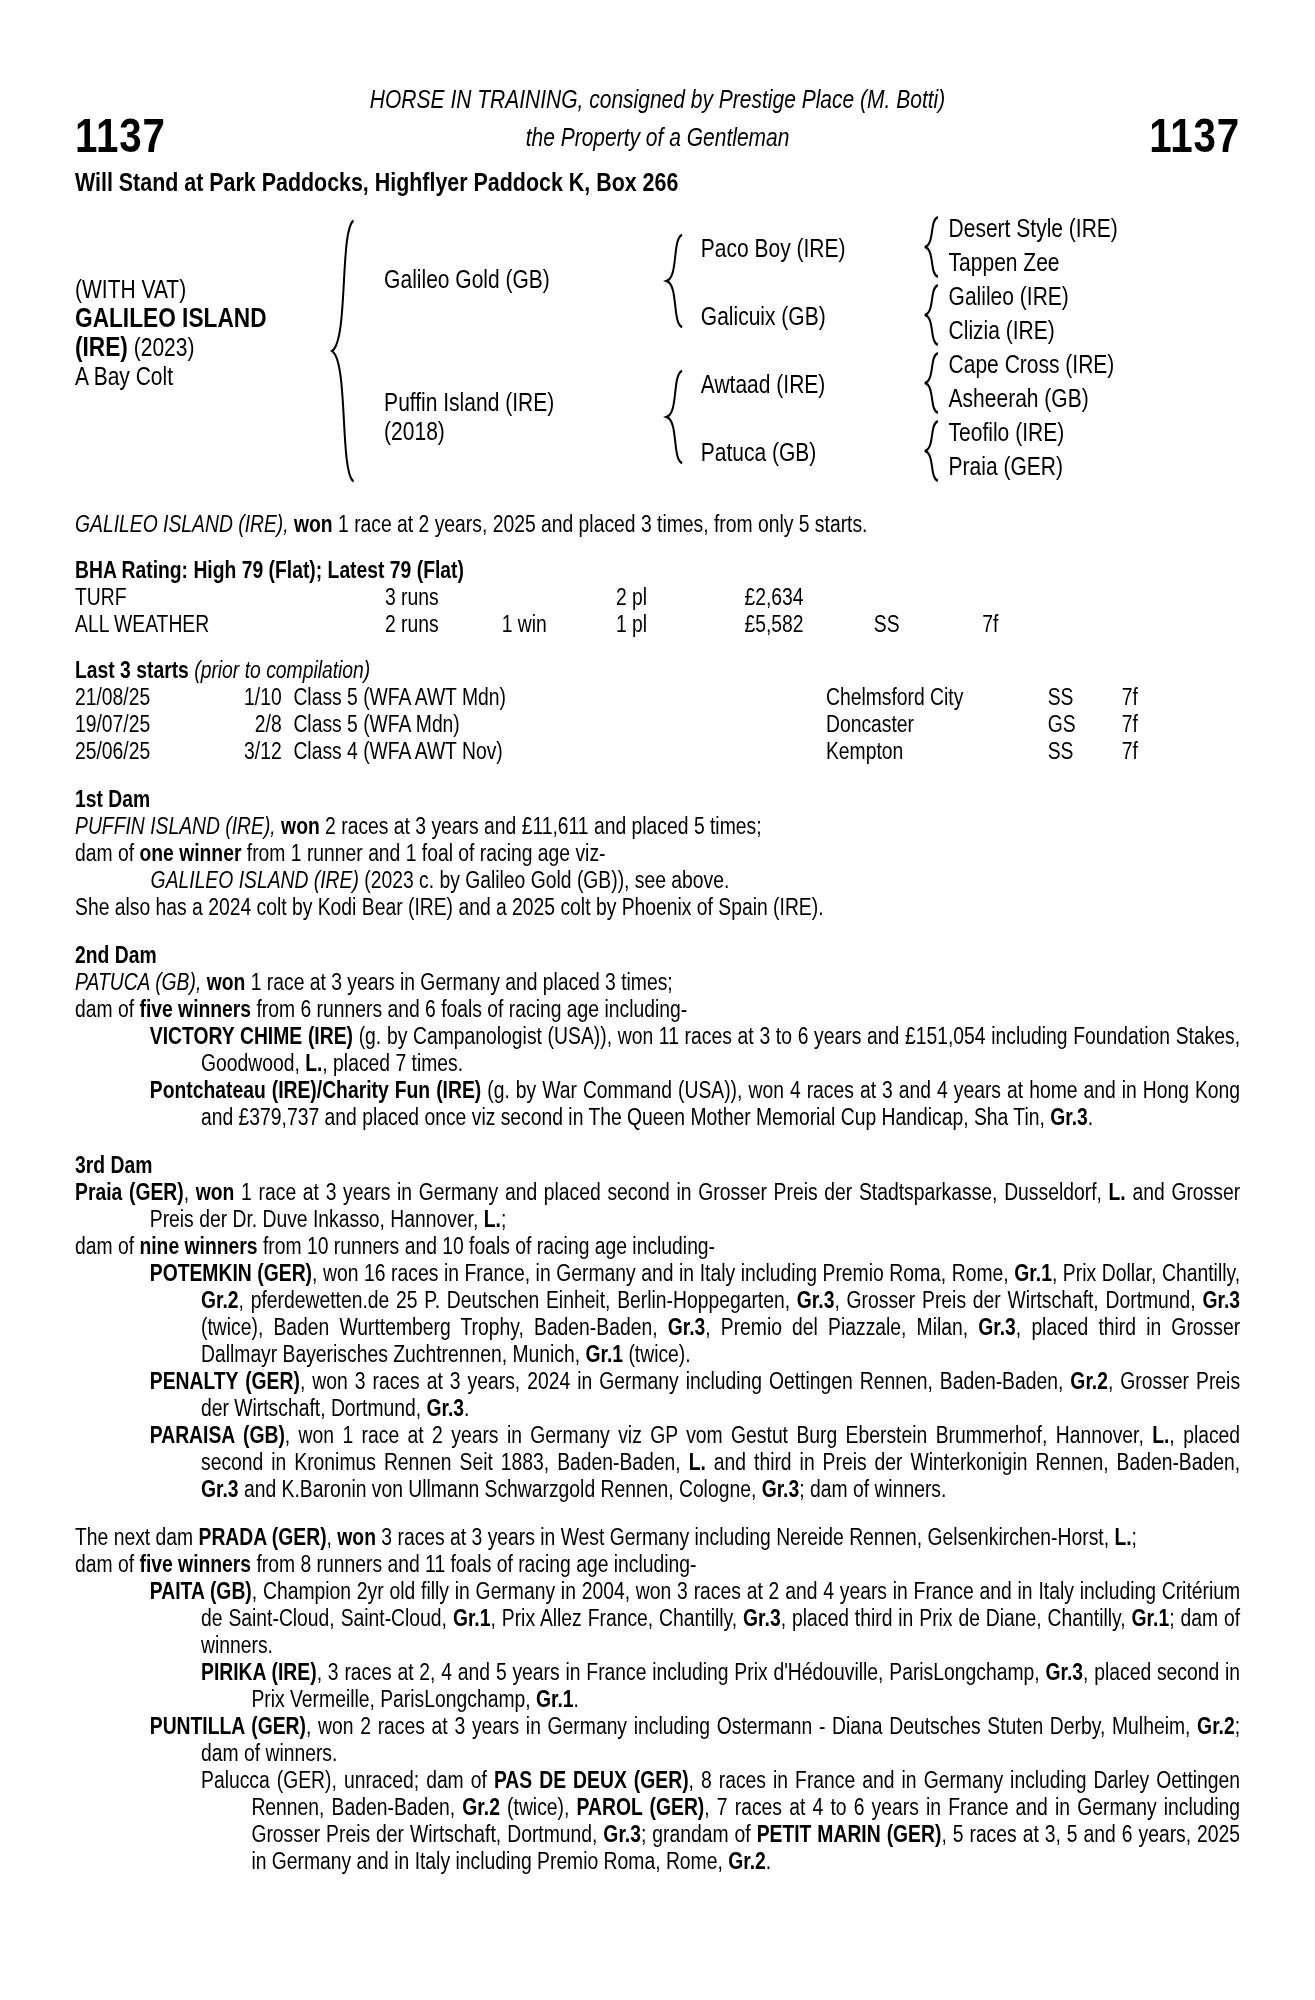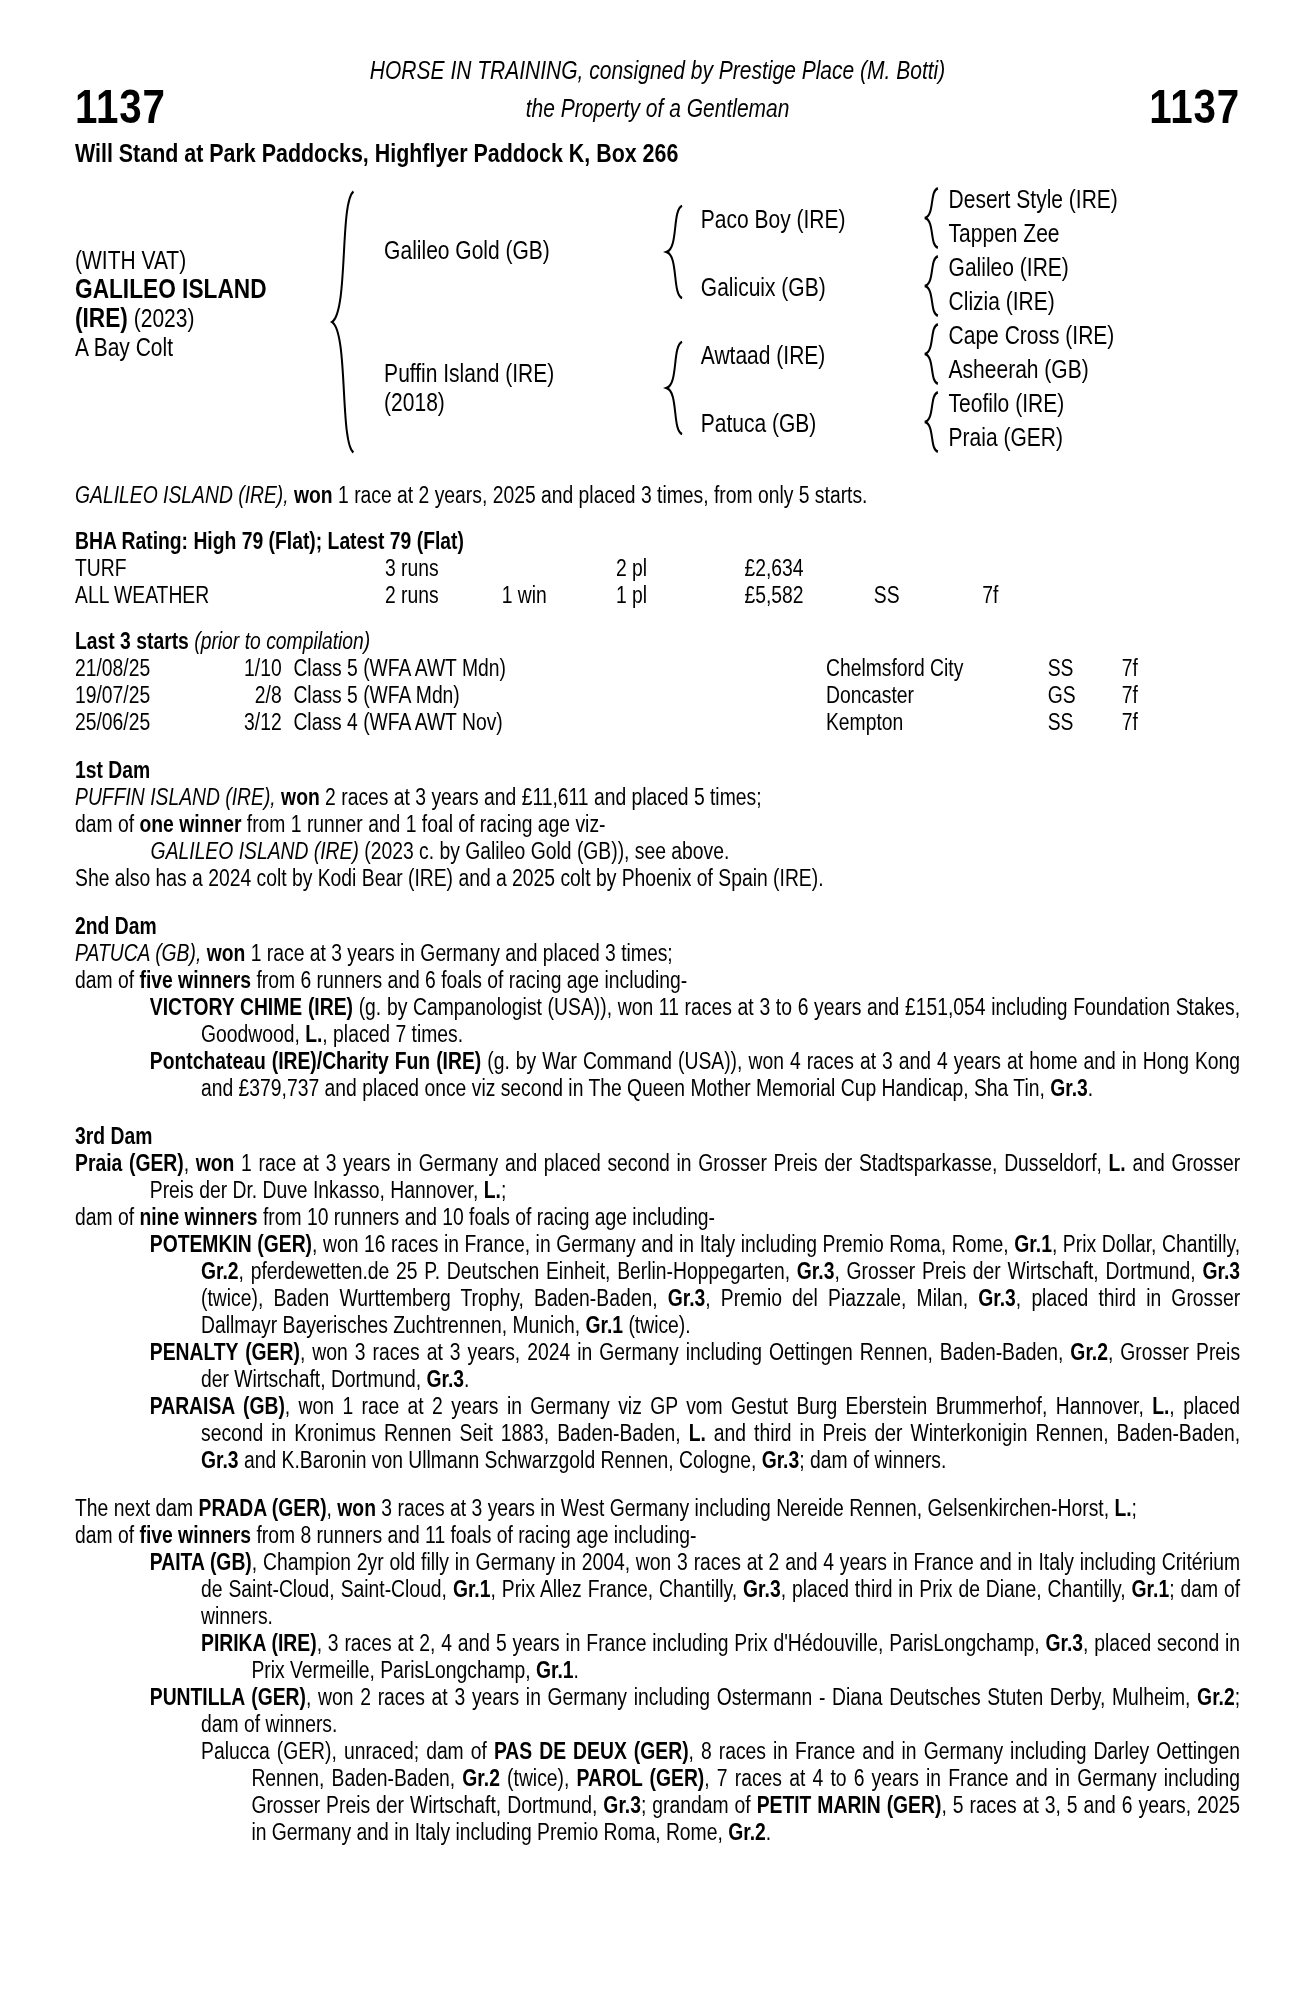--- a/index.html
+++ b/index.html
@@ -1,18 +1,18 @@
 <!DOCTYPE html>
 <html><head>
 <meta charset="utf-8">
 <style>
   html,body{margin:0;padding:0;background:#fff;}
   body{width:1315px;height:2000px;overflow:hidden;color:#000;
        font-family:"Liberation Sans","DejaVu Sans",sans-serif;}
-  .page{padding:55px 75px 0 75px;}
+  .page{padding:84px 75px 0 75px;}
   .squeeze{width:1387px;transform:scaleX(0.84);transform-origin:0 0;}
 
   
   .hdr-line1{text-align:center;font-style:italic;font-size:25px;line-height:30px;}
   .hdr-row{display:flex;align-items:flex-end;justify-content:space-between;margin-top:2px;}
   .lot{font-weight:bold;font-size:48px;line-height:40px;letter-spacing:1px;}
   .hdr-prop{font-style:italic;font-size:25px;line-height:30px;padding-bottom:4px;}
   .stand{font-weight:bold;font-size:25.5px;line-height:30px;margin-top:11px;}
 
   

